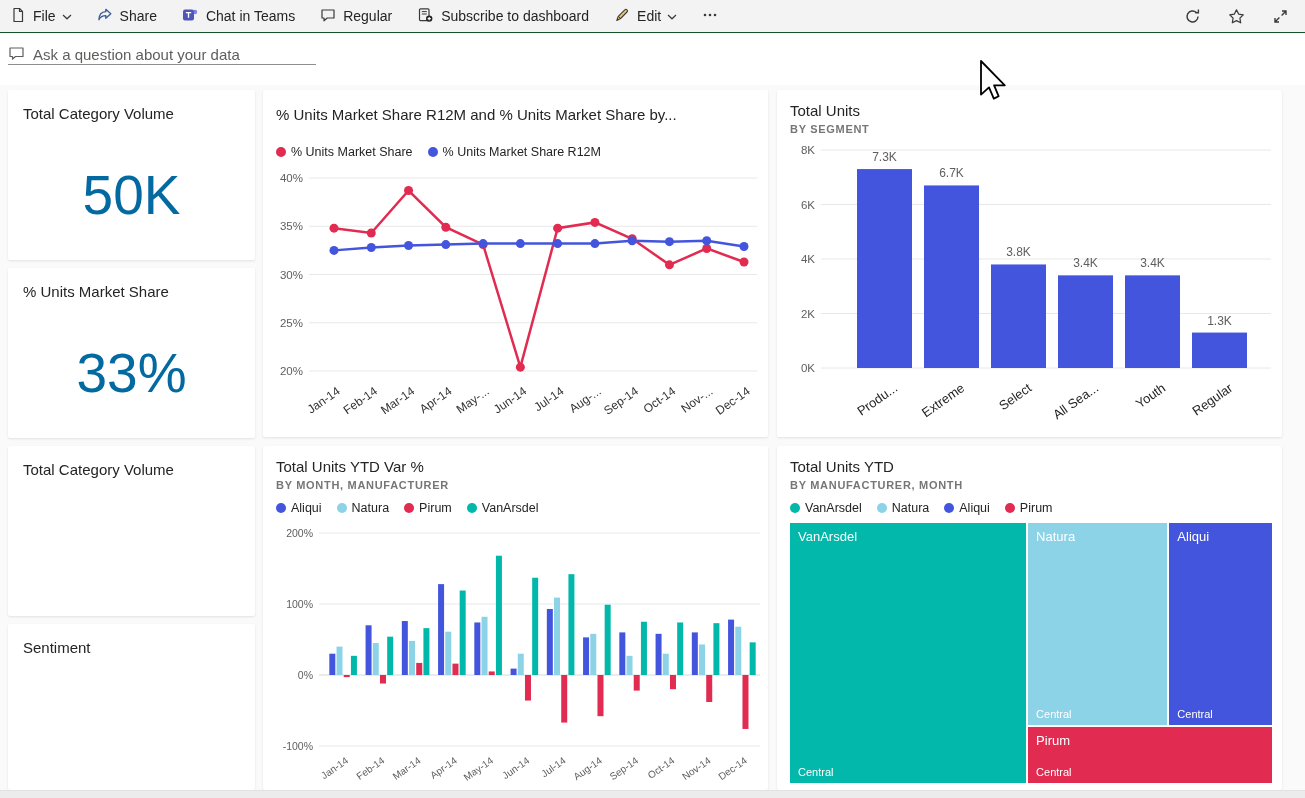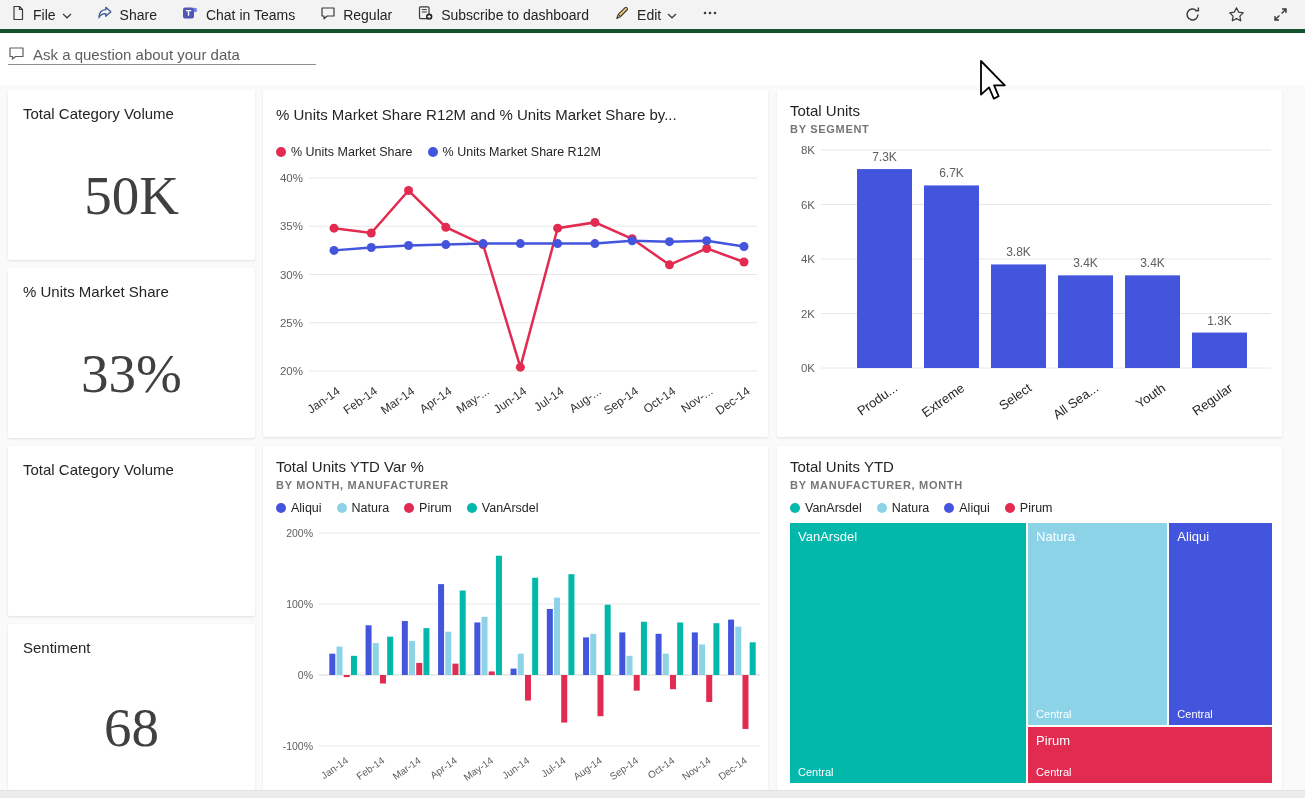--- a/index.html
+++ b/index.html
@@ -5,41 +5,41 @@
   html,body{margin:0;padding:0}
   body{
     width:1305px;height:798px;position:relative;overflow:hidden;
     background:#FAFAFA;font-family:"Liberation Sans",sans-serif;color:#252423;
   }
   svg text{font-family:"Liberation Sans",sans-serif}
 
   
   .toolbar{
     position:absolute;top:0;left:0;right:0;height:33px;background:#F3F3F3;
-    border-bottom:4px solid #14532d;display:flex;align-items:center;
+    border-bottom:1px solid #14532d;display:flex;align-items:center;
     padding:0 16px 0 10px;box-sizing:border-box;
   }
   .tb-item{display:flex;align-items:center;gap:7px;margin-right:25px;font-size:14px;color:#252423;cursor:pointer;white-space:nowrap}
   .tb-item .chev{margin-left:-1px}
   .tb-right{margin-left:auto;display:flex;gap:27px;align-items:center}
   .tb-icon{display:flex;align-items:center;cursor:pointer}
 
   
   .qa-row{position:absolute;top:34px;left:0;right:0;height:51px;background:#FFFFFF}
   .qa-box{
     position:absolute;left:8px;top:11px;width:308px;display:flex;gap:8px;align-items:center;
     padding-bottom:0;border-bottom:1px solid #8E8E8E;color:#605E5C;font-size:15px;cursor:text;
   }
 
   
   .tile{position:absolute;background:#fff;border-radius:2px;box-shadow:0 1px 2.5px rgba(0,0,0,.10)}
   .kpi-title{position:absolute;top:15px;left:15px;font-size:15px;color:#252423}
   .kpi-value{
     position:absolute;left:0;right:0;top:48px;bottom:8px;display:flex;align-items:center;justify-content:center;
-    font-family:Liberation Serif, serif;font-weight:200;font-size:55px;color:#404040;
+    font-family:Liberation Sans, sans-serif;font-weight:200;font-size:55px;color:#0369a1;
   }
   .chart-title{position:absolute;top:12px;left:13px;font-size:15px;color:#252423;white-space:nowrap}
   .chart-title.solo{top:16px}
   .chart-sub{position:absolute;top:33px;left:13px;font-size:11px;font-weight:700;letter-spacing:.7px;color:#767676;white-space:nowrap}
   .legend{position:absolute;top:55px;left:13px;display:flex;gap:15px;align-items:center;font-size:12.5px;color:#252423;white-space:nowrap}
   .legend .legend-item{display:flex;align-items:center;cursor:pointer}
   .legend .dot{width:10px;height:10px;border-radius:50%;display:inline-block;margin-right:5px}
   .chart-body{position:absolute;inset:0}
 
   
@@ -167,21 +167,20 @@
 </div>
 <div class="tile" style="left:8px;top:268px;width:247px;height:170px">
   <div class="kpi-title">% Units Market Share</div>
   <div class="kpi-value">33%</div>
 </div>
 <div class="tile" style="left:8px;top:446px;width:247px;height:170px">
   <div class="kpi-title">Total Category Volume</div>
 </div>
 <div class="tile" style="left:8px;top:624px;width:247px;height:166px">
   <div class="kpi-title">Sentiment</div>
-  <div class="kpi-value">68</div>
 </div>
 
 <div class="tile" style="left:263px;top:90px;width:505px;height:347px">
   <div class="chart-title solo">% Units Market Share R12M and % Units Market Share by...</div>
   <div class="legend" id="legend-line">
       <span class="legend-item">
         <span class="dot" style="background: rgb(225, 43, 81);"></span>
         <span>% Units Market Share</span>
       </span>
       <span class="legend-item">

